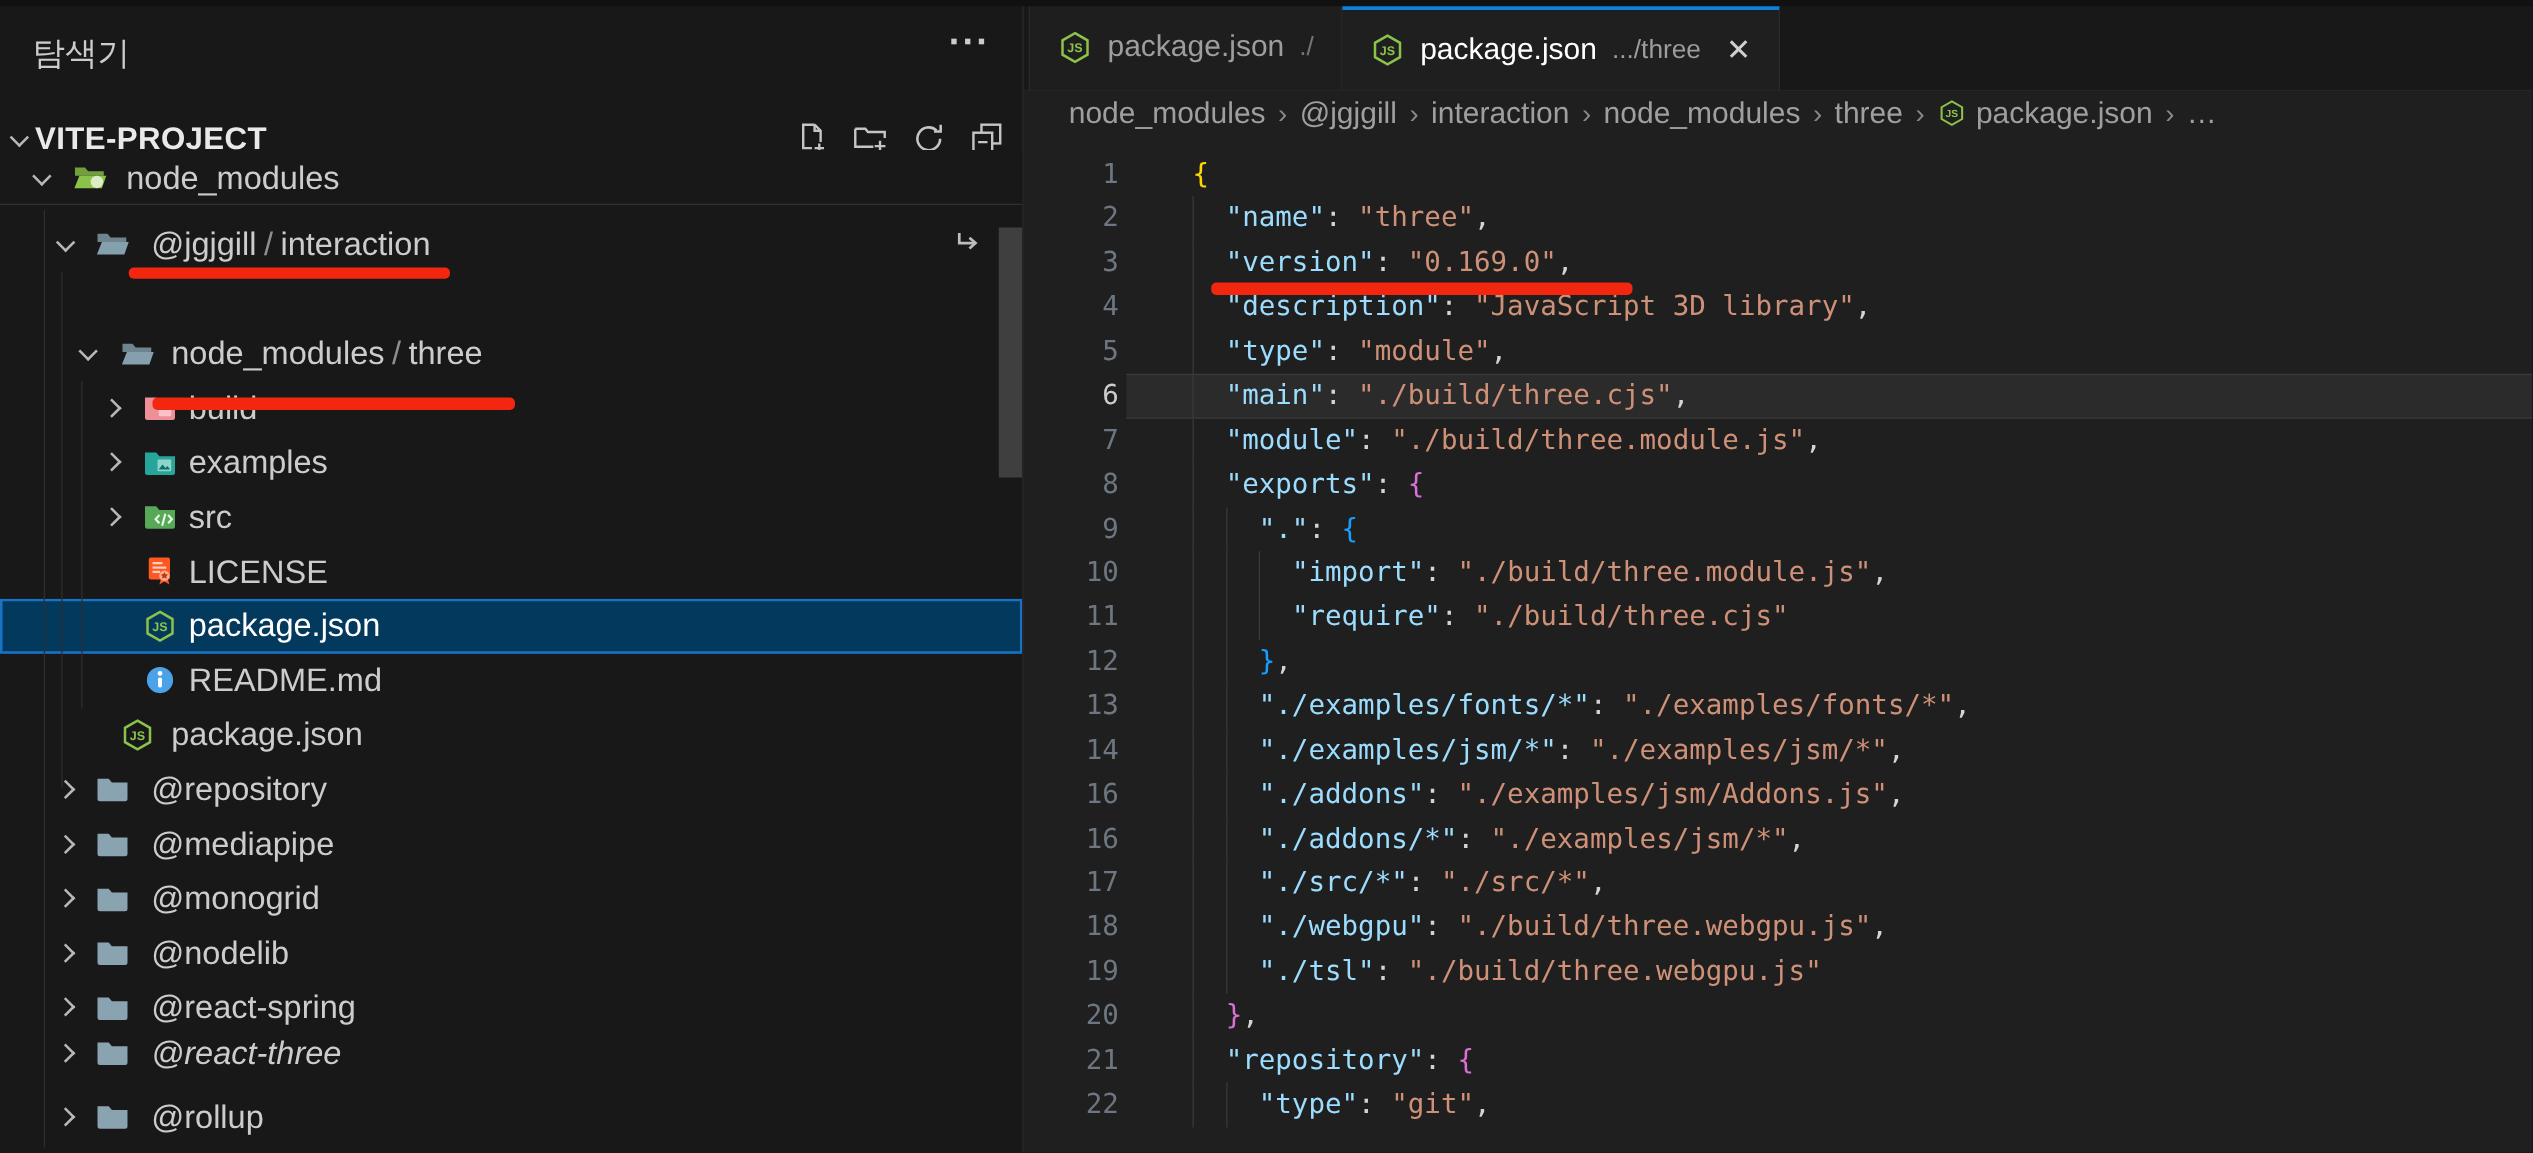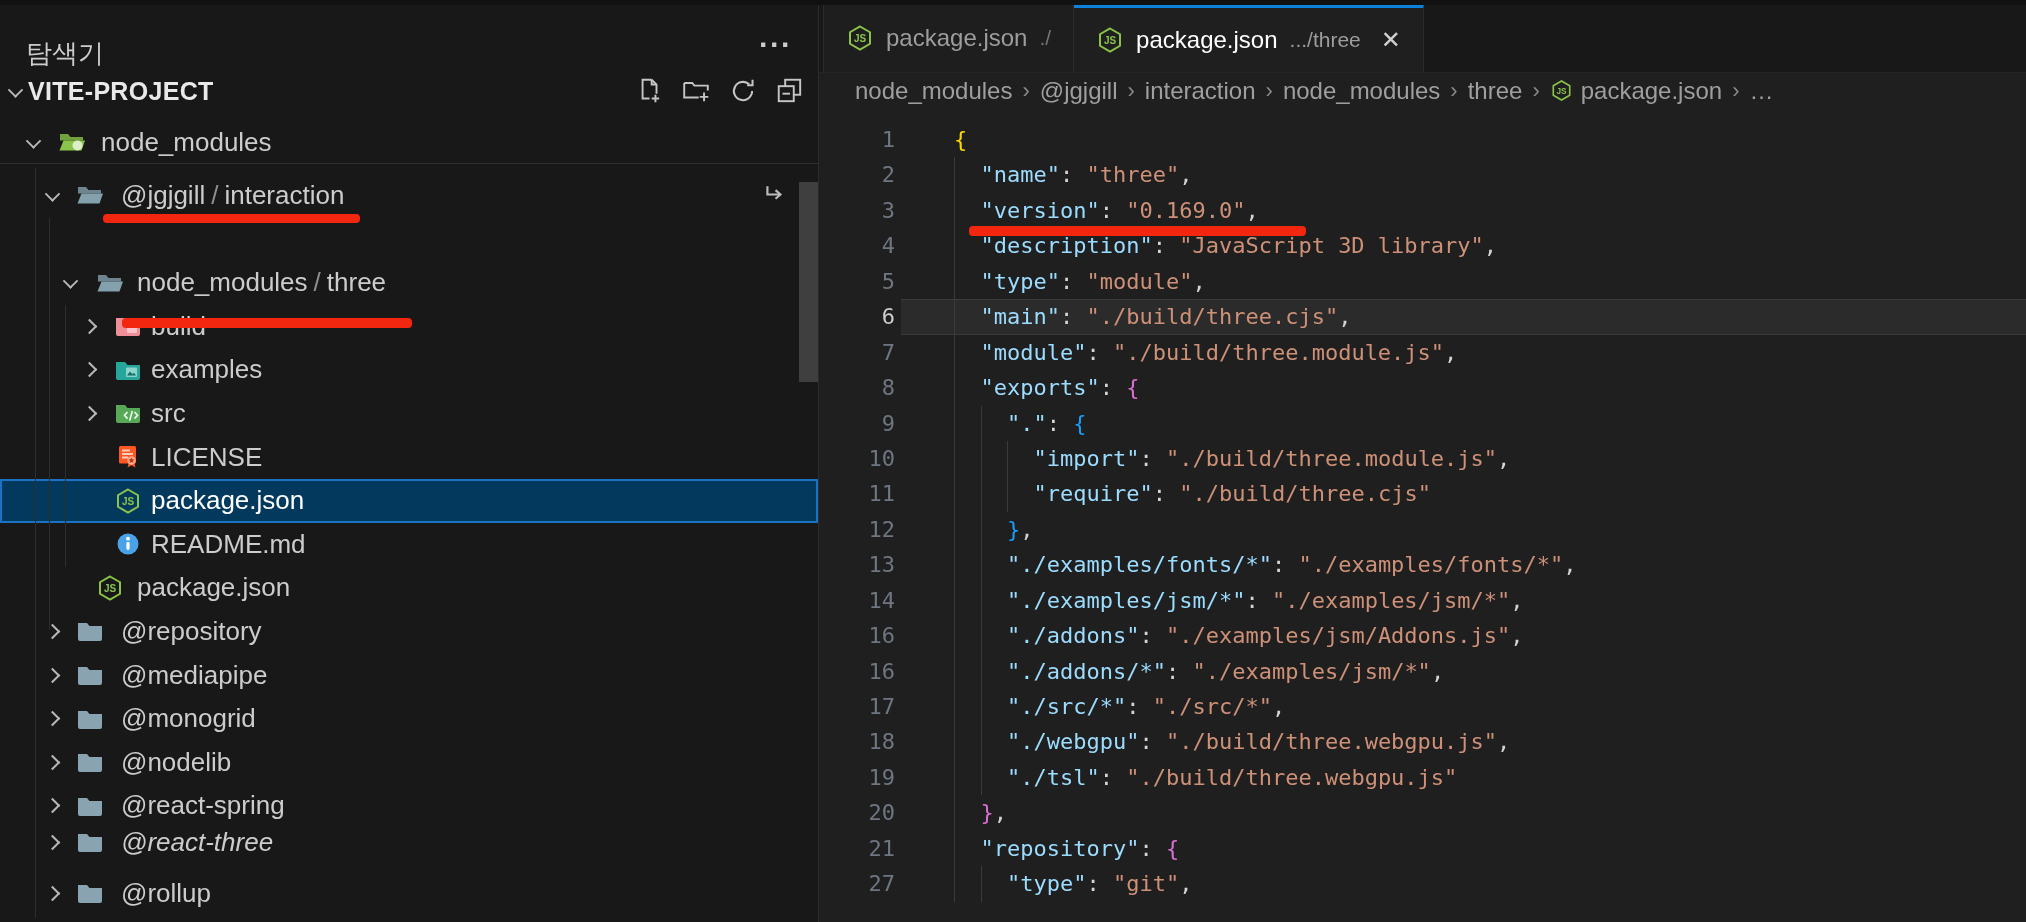--- a/index.html
+++ b/index.html
@@ -3,24 +3,24 @@
 <meta charset="utf-8">
 <style>
   * { margin:0; padding:0; box-sizing:border-box; }
   html,body { width:2026px; height:922px; overflow:hidden; background:#181818;
               font-family:"Liberation Sans", sans-serif; }
   .screen { position:relative; width:2026px; height:922px; background:#181818; }
   .top-strip { position:absolute; left:0; top:0; right:0; height:5px; background:#111111; z-index:60; }
 
   
   .sidebar { position:absolute; left:0; top:0; width:818px; height:922px; background:#181818; overflow:hidden; }
-  .sb-header { position:absolute; left:0; top:12px; width:100%; height:64px; }
+  .sb-header { position:absolute; left:0; top:1px; width:100%; height:64px; }
   .sb-title { position:absolute; left:26px; top:24px; font-size:26px; color:#cccccc; }
   .sb-more { position:absolute; right:26px; top:16px; font-size:30px; font-weight:bold; color:#cccccc; letter-spacing:1px; cursor:pointer; }
-  .project-row { position:absolute; left:0; top:69px; width:100%; height:44px; display:flex; align-items:center; }
+  .project-row { position:absolute; left:0; top:89px; width:100%; height:44px; display:flex; align-items:center; }
   .project-label { position:absolute; left:28px; font-size:25px; font-weight:bold; color:#e9e9e9; letter-spacing:.3px; }
   .sb-toolbar { position:absolute; right:13px; top:0; height:44px; display:flex; align-items:center; gap:17px; }
   .sb-toolbar .tbi { width:30px; height:30px; cursor:pointer; }
   .sb-toolbar svg { width:30px; height:30px; display:block; }
 
   .chev { display:inline-block; width:11px; height:11px; border-right:2px solid #b8b8b8; border-bottom:2px solid #b8b8b8; }
   .chev.down { transform:rotate(45deg) translate(-1px,-1px); }
   .chev.right { transform:rotate(-45deg); }
   .chevbox { position:absolute; width:18px; height:44px; display:flex; align-items:center; justify-content:center; }
   .tree { position:absolute; left:0; top:0; width:100%; height:100%; }
@@ -443,21 +443,21 @@
           <div class="lnum">12</div>
           <div class="lnum">13</div>
           <div class="lnum">14</div>
           <div class="lnum">16</div>
           <div class="lnum">16</div>
           <div class="lnum">17</div>
           <div class="lnum">18</div>
           <div class="lnum">19</div>
           <div class="lnum">20</div>
           <div class="lnum">21</div>
-          <div class="lnum">27</div>
+          <div class="lnum">22</div>
         </div>
       <div class="code" id="code">
           <div class="cline" style="padding-left: 53px;"><span class="tok-b1">{</span></div>
           <div class="cline" style="padding-left: 79.5px;"><span class="guide" style="left:53px"></span><span class="tok-k">"name"</span><span class="tok-p">: </span><span class="tok-s">"three"</span><span class="tok-p">,</span></div>
           <div class="cline" style="padding-left: 79.5px;"><span class="guide" style="left:53px"></span><span class="tok-k">"version"</span><span class="tok-p">: </span><span class="tok-s">"0.169.0"</span><span class="tok-p">,</span></div>
           <div class="cline" style="padding-left: 79.5px;"><span class="guide" style="left:53px"></span><span class="tok-k">"description"</span><span class="tok-p">: </span><span class="tok-s">"JavaScript 3D library"</span><span class="tok-p">,</span></div>
           <div class="cline" style="padding-left: 79.5px;"><span class="guide" style="left:53px"></span><span class="tok-k">"type"</span><span class="tok-p">: </span><span class="tok-s">"module"</span><span class="tok-p">,</span></div>
           <div class="cline" style="padding-left: 79.5px;"><span class="guide" style="left:53px"></span><span class="tok-k">"main"</span><span class="tok-p">: </span><span class="tok-s">"./build/three.cjs"</span><span class="tok-p">,</span></div>
           <div class="cline" style="padding-left: 79.5px;"><span class="guide" style="left:53px"></span><span class="tok-k">"module"</span><span class="tok-p">: </span><span class="tok-s">"./build/three.module.js"</span><span class="tok-p">,</span></div>
           <div class="cline" style="padding-left: 79.5px;"><span class="guide" style="left:53px"></span><span class="tok-k">"exports"</span><span class="tok-p">: </span><span class="tok-b2">{</span></div>

